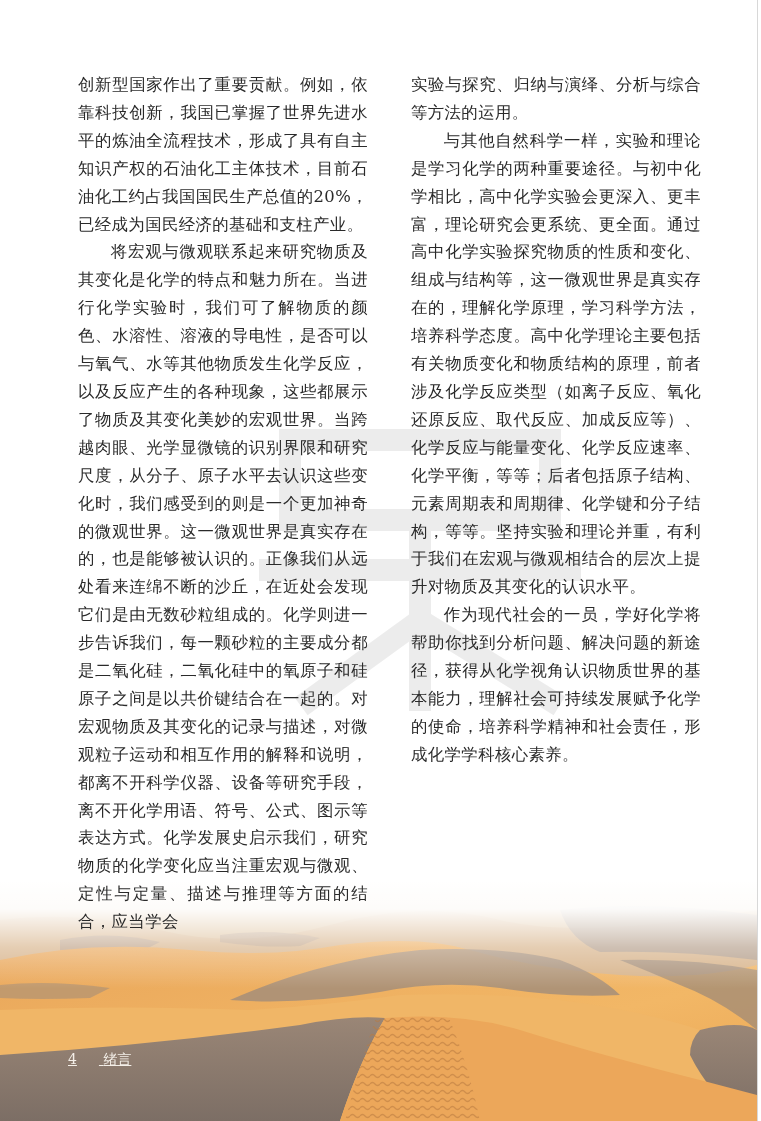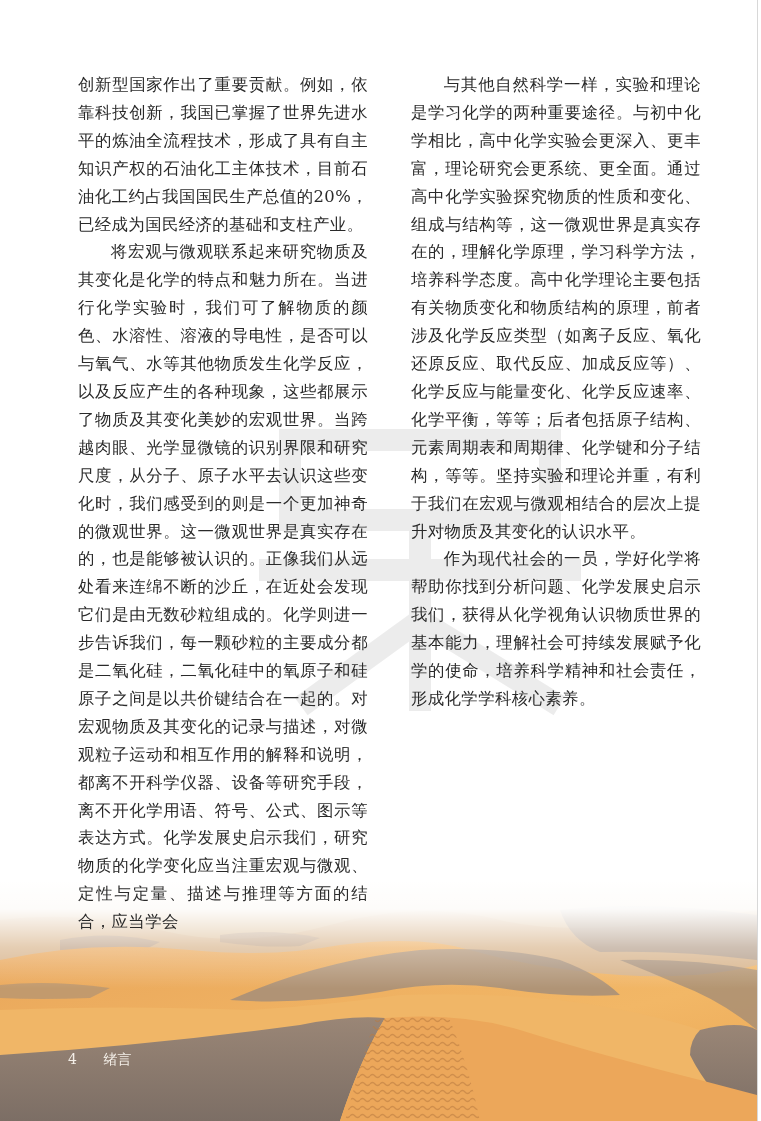--- a/index.html
+++ b/index.html
@@ -75,20 +75,21 @@
     .desert svg { display: block; }
 
     .footer {
       position: absolute;
       left: 68px;
       top: 1051px;
       z-index: 3;
       color: #f4efe8;
       font-size: 14px;
       font-family: "DejaVu Serif", "Liberation Serif", serif;
+      text-decoration: underline;
     }
     .footer .page-num { margin-right: 22px; }
   </style>
 </head>
 <body>
 
 <div class="page">
 
   <svg class="watermark" viewBox="0 0 340 320">
     <g fill="none" stroke="#000" stroke-width="22" stroke-linecap="square">
@@ -99,22 +100,23 @@
       <path d="M170 220 L300 300"></path>
     </g>
   </svg>
 
   <div class="column col-left">
     <p class="para cont">创新型国家作出了重要贡献。例如，依靠科技创新，我国已掌握了世界先进水平的炼油全流程技术，形成了具有自主知识产权的石油化工主体技术，目前石油化工约占我国国民生产总值的20%，已经成为国民经济的基础和支柱产业。</p>
     <p class="para indent">将宏观与微观联系起来研究物质及其变化是化学的特点和魅力所在。当进行化学实验时，我们可了解物质的颜色、水溶性、溶液的导电性，是否可以与氧气、水等其他物质发生化学反应，以及反应产生的各种现象，这些都展示了物质及其变化美妙的宏观世界。当跨越肉眼、光学显微镜的识别界限和研究尺度，从分子、原子水平去认识这些变化时，我们感受到的则是一个更加神奇的微观世界。这一微观世界是真实存在的，也是能够被认识的。正像我们从远处看来连绵不断的沙丘，在近处会发现它们是由无数砂粒组成的。化学则进一步告诉我们，每一颗砂粒的主要成分都是二氧化硅，二氧化硅中的氧原子和硅原子之间是以共价键结合在一起的。对宏观物质及其变化的记录与描述，对微观粒子运动和相互作用的解释和说明，都离不开科学仪器、设备等研究手段，离不开化学用语、符号、公式、图示等表达方式。化学发展史启示我们，研究物质的化学变化应当注重宏观与微观、定性与定量、描述与推理等方面的结合，应当学会</p>
   </div>
 
   <div class="column col-right">
+    <p class="para cont">实验与探究、归纳与演绎、分析与综合等方法的运用。</p>
     <p class="para indent">与其他自然科学一样，实验和理论是学习化学的两种重要途径。与初中化学相比，高中化学实验会更深入、更丰富，理论研究会更系统、更全面。通过高中化学实验探究物质的性质和变化、组成与结构等，这一微观世界是真实存在的，理解化学原理，学习科学方法，培养科学态度。高中化学理论主要包括有关物质变化和物质结构的原理，前者涉及化学反应类型（如离子反应、氧化还原反应、取代反应、加成反应等）、化学反应与能量变化、化学反应速率、化学平衡，等等；后者包括原子结构、元素周期表和周期律、化学键和分子结构，等等。坚持实验和理论并重，有利于我们在宏观与微观相结合的层次上提升对物质及其变化的认识水平。</p>
-    <p class="para indent">作为现代社会的一员，学好化学将帮助你找到分析问题、化学发展史启示我们，获得从化学视角认识物质世界的基本能力，理解社会可持续发展赋予化学的使命，培养科学精神和社会责任，形成化学学科核心素养。</p>
+    <p class="para indent">作为现代社会的一员，学好化学将帮助你找到分析问题、解决问题的新途径，获得从化学视角认识物质世界的基本能力，理解社会可持续发展赋予化学的使命，培养科学精神和社会责任，形成化学学科核心素养。</p>
   </div>
 
   <div class="desert">
     <svg width="757" height="241" viewBox="0 0 757 241" preserveAspectRatio="none">
       <defs>
         <linearGradient id="hazeFade" x1="0" y1="0" x2="0" y2="1">
           <stop offset="0" stop-color="#ffffff" stop-opacity="1"></stop>
           <stop offset="0.12" stop-color="#ffffff" stop-opacity="0.95"></stop>
           <stop offset="0.28" stop-color="#ffffff" stop-opacity="0.35"></stop>
           <stop offset="0.45" stop-color="#ffffff" stop-opacity="0"></stop>

